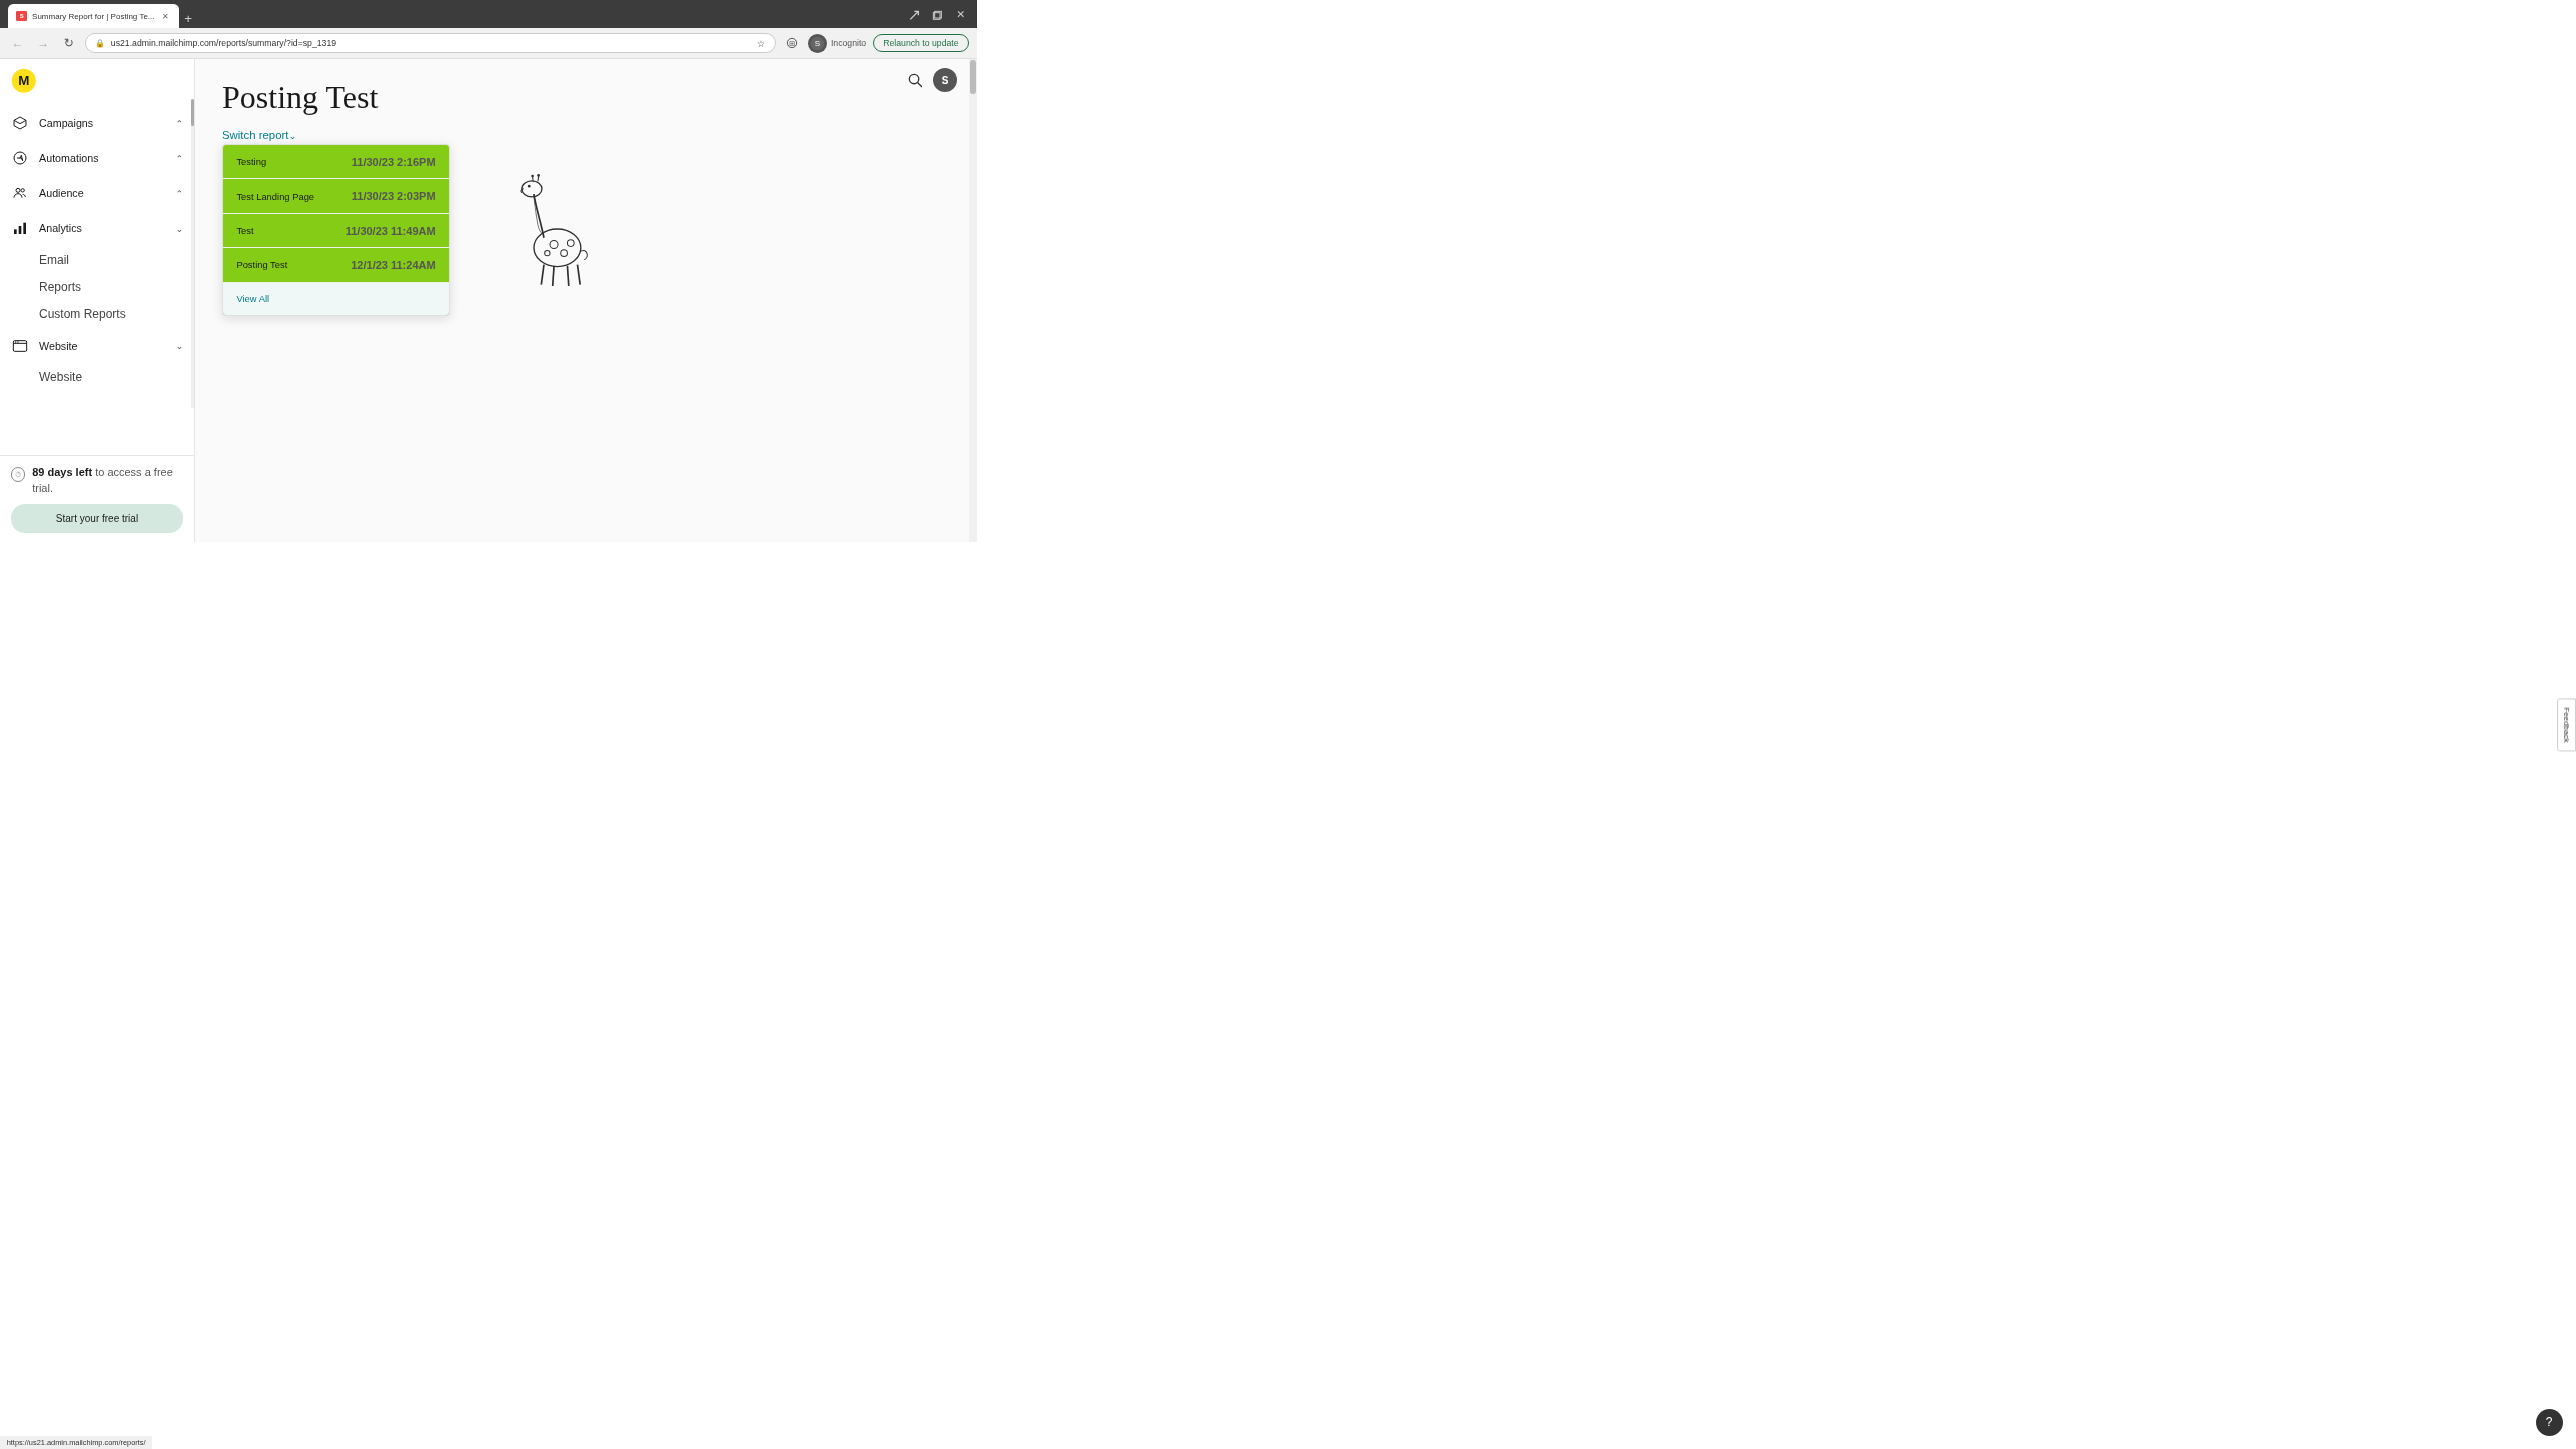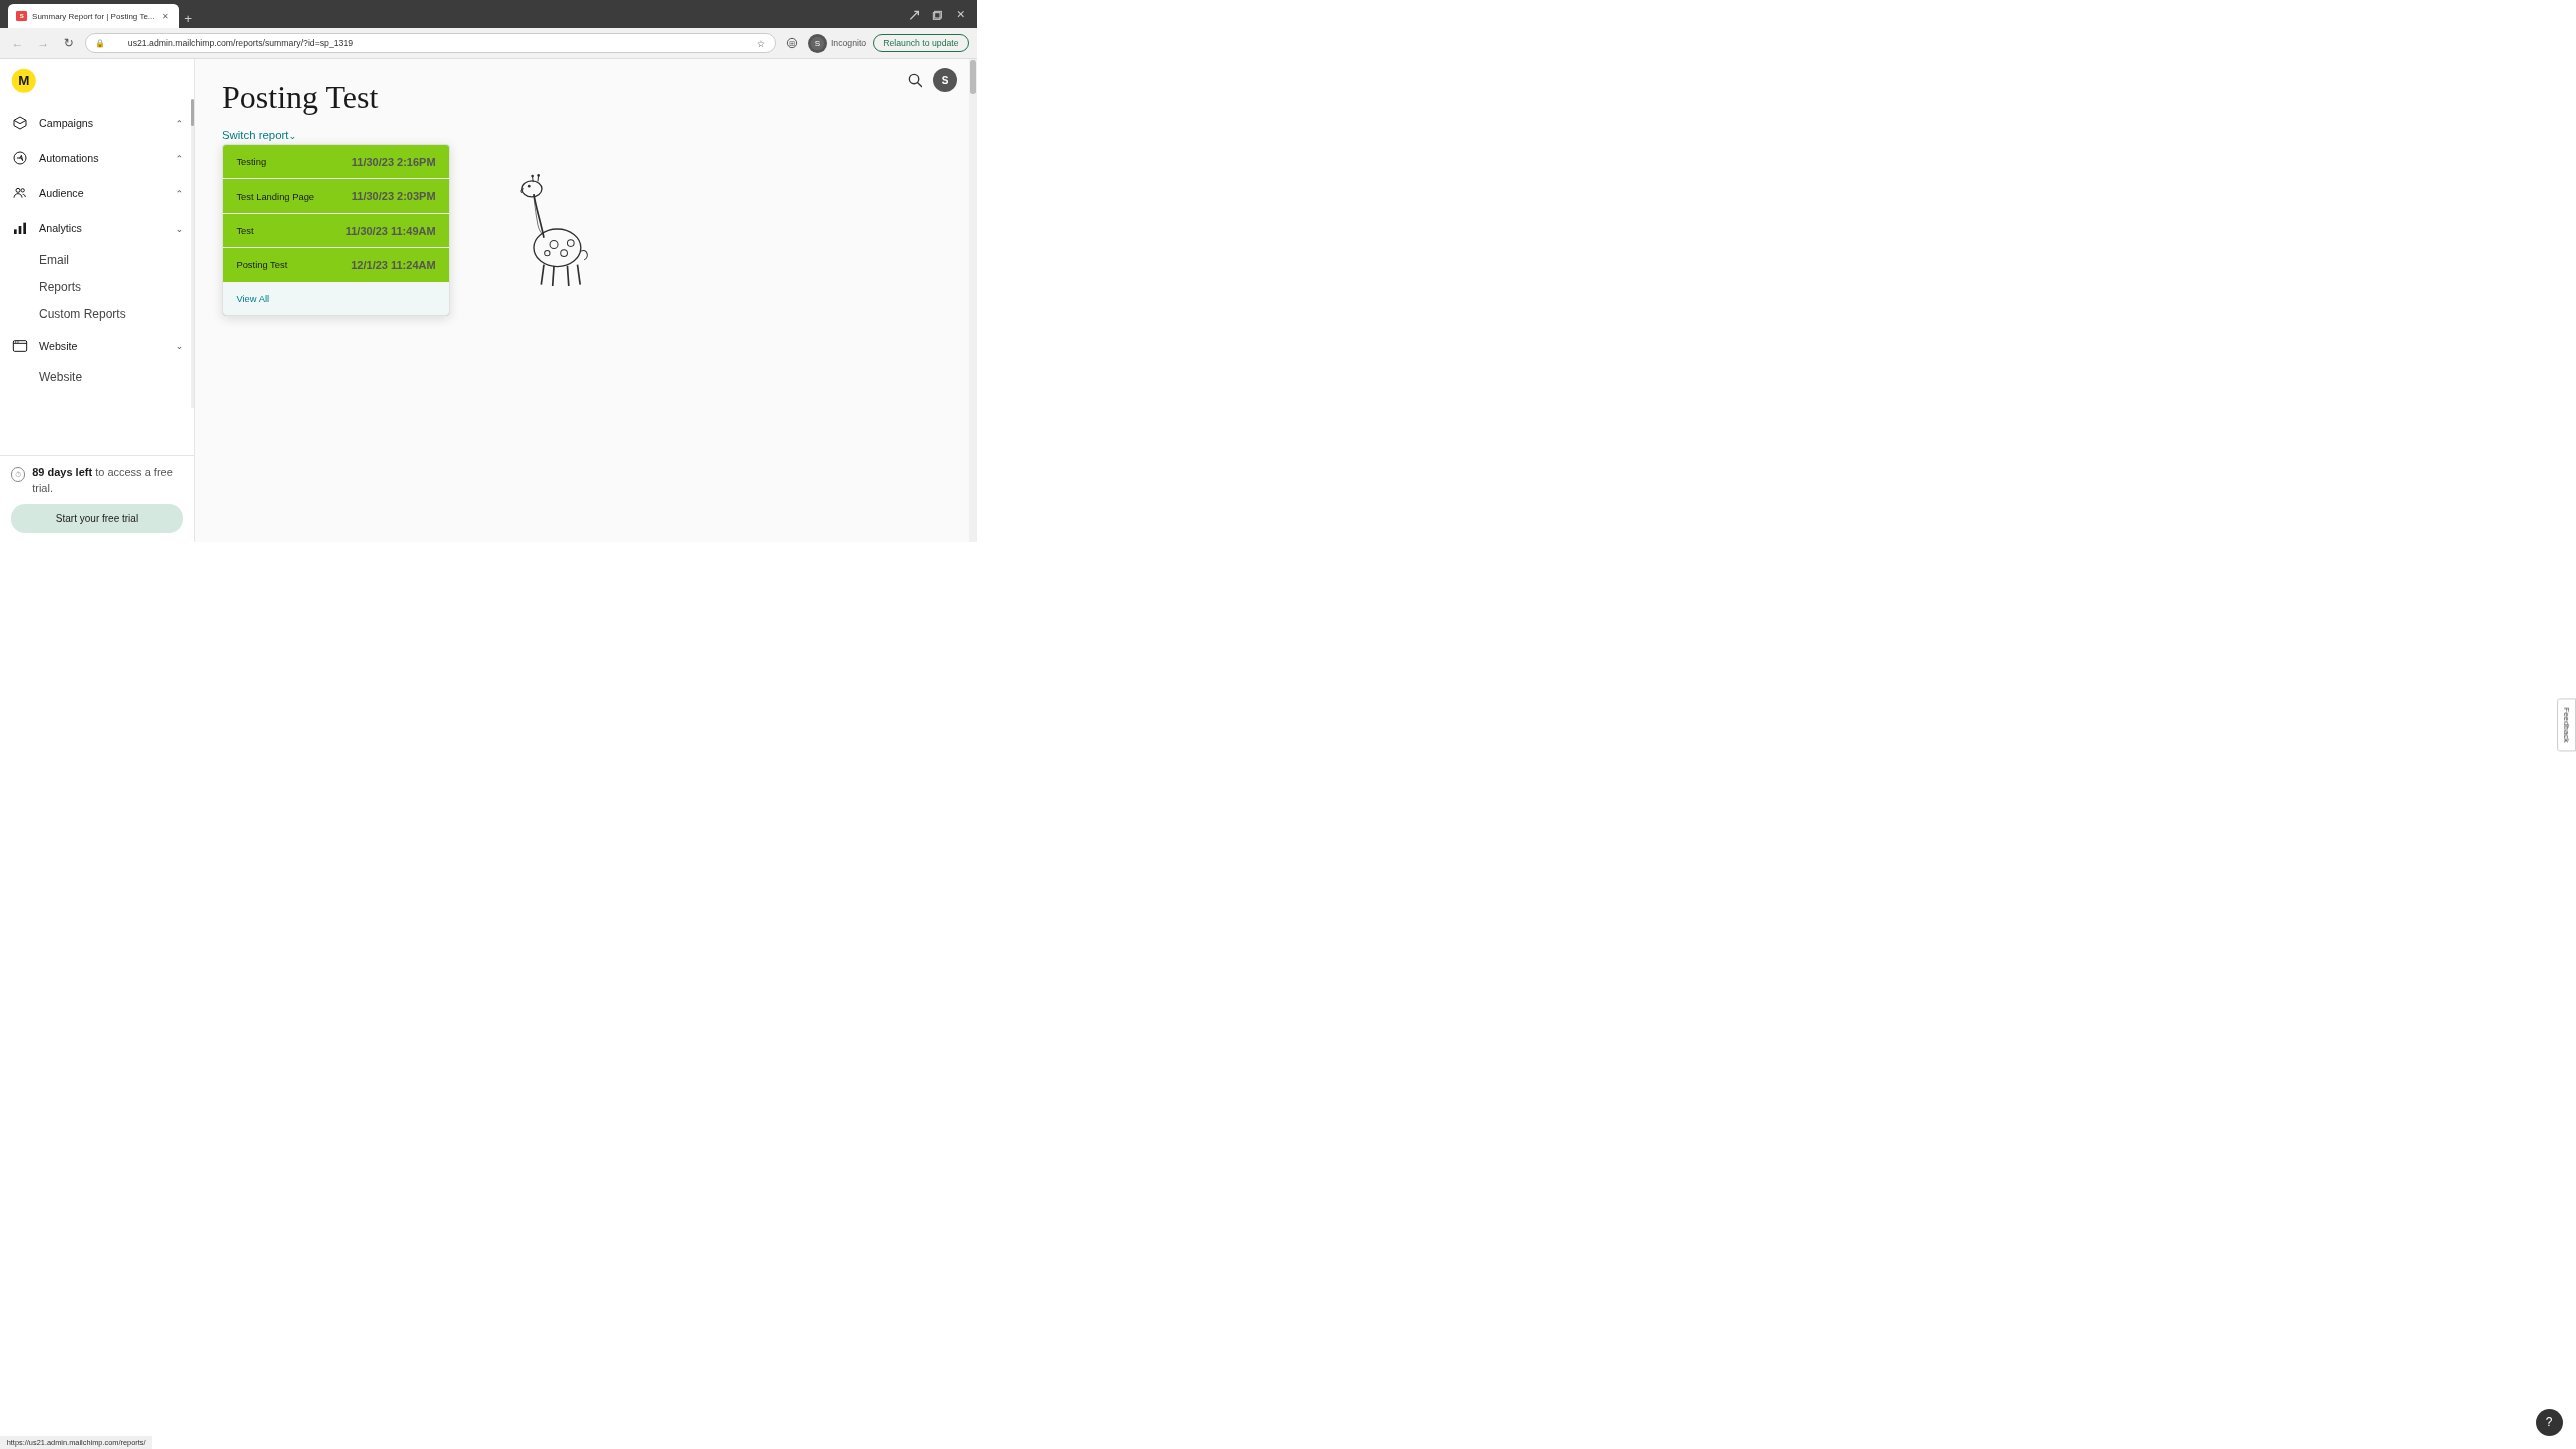--- a/index.html
+++ b/index.html
@@ -133,21 +133,20 @@
       color: #333;
     }
     .address-lock {
       color: #555;
       font-size: 8px;
     }
     .address-text {
       flex: 1;
       font-size: 8.7px;
       color: #333;
-      margin-left: 17px;
     }
     .address-star { color: #555; font-size: 9.4px; }
     .extension-btn {
       background: transparent;
       border: none;
       cursor: pointer;
       width: 19px;
       height: 19px;
       display: flex;
       align-items: center;

